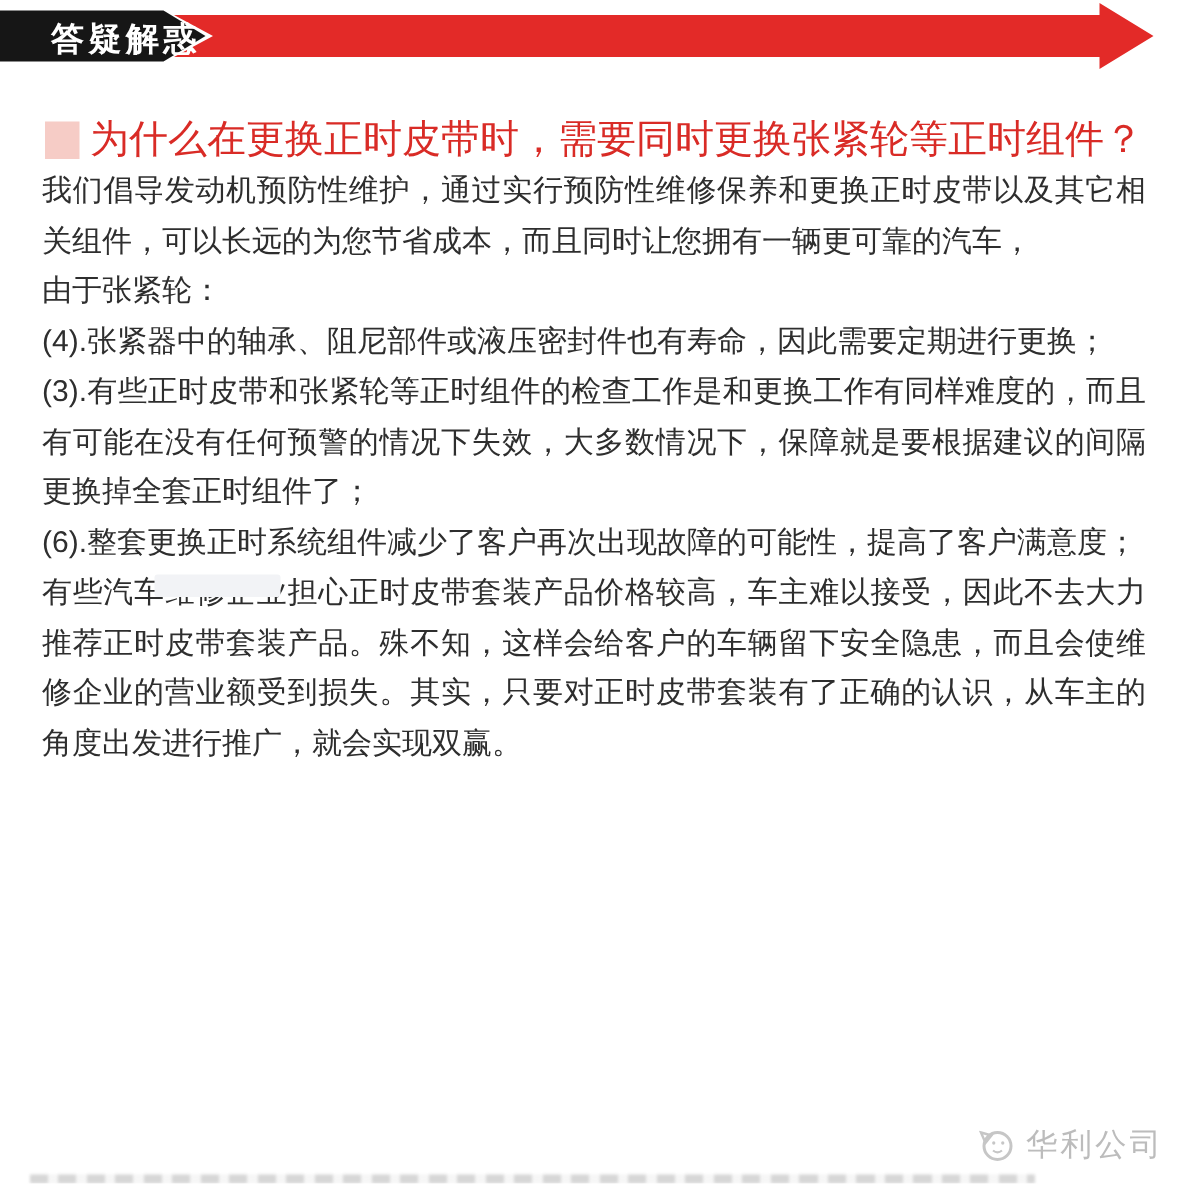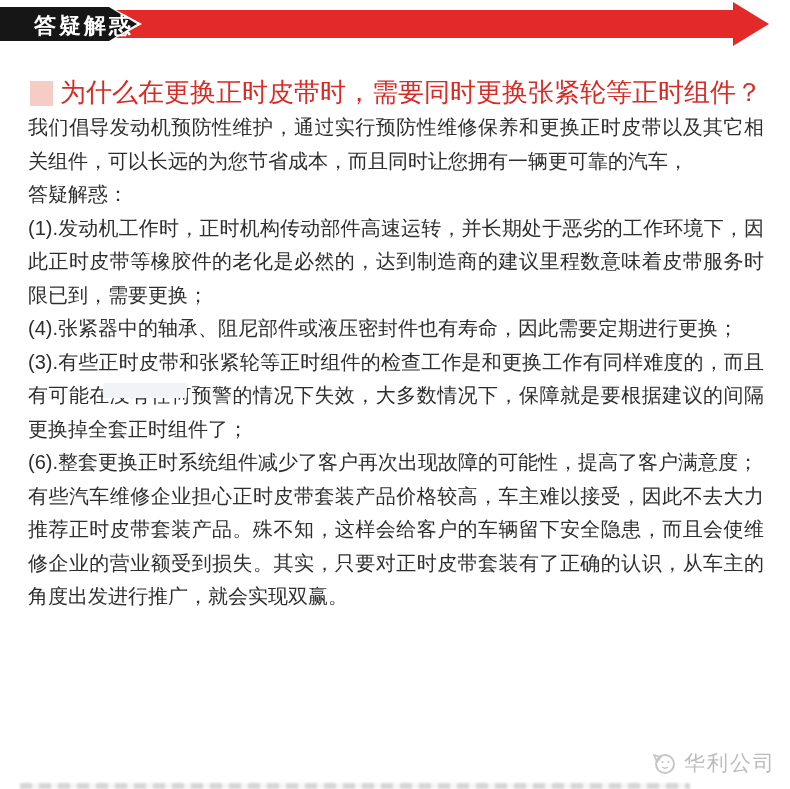--- a/index.html
+++ b/index.html
@@ -82,22 +82,21 @@
     <span class="badge-label">答疑解惑</span>
   </div>
 
   <div class="title-row">
     <span class="title-bullet"></span>
     <h1 class="page-title">为什么在更换正时皮带时，需要同时更换张紧轮等正时组件？</h1>
   </div>
 
   <div class="article-body">
       <p>我们倡导发动机预防性维护，通过实行预防性维修保养和更换正时皮带以及其它相关组件，可以长远的为您节省成本，而且同时让您拥有一辆更可靠的汽车，</p>
-      <p>答疑解惑：</p>
-      <p>(1).发动机工作时，正时机构传动部件高速运转，并长期处于恶劣的工作环境下，因此正时皮带等橡胶件的老化是必然的，达到制造商的建议里程数意味着皮带服务时限已到，需要更换；</p>
+      <p>由于张紧轮：</p>
       <p>(4).张紧器中的轴承、阻尼部件或液压密封件也有寿命，因此需要定期进行更换；</p>
       <p>(3).有些正时皮带和张紧轮等正时组件的检查工作是和更换工作有同样难度的，而且有可能在没有任何预警的情况下失效，大多数情况下，保障就是要根据建议的间隔更换掉全套正时组件了；</p>
       <p>(6).整套更换正时系统组件减少了客户再次出现故障的可能性，提高了客户满意度；</p>
       <p>有些汽车维修企业担心正时皮带套装产品价格较高，车主难以接受，因此不去大力推荐正时皮带套装产品。殊不知，这样会给客户的车辆留下安全隐患，而且会使维修企业的营业额受到损失。其实，只要对正时皮带套装有了正确的认识，从车主的角度出发进行推广，就会实现双赢。</p>
     </div>
 
   <div class="smudge"></div>
 
   <div class="watermark">
     <svg class="logo-icon" viewBox="0 0 30 28">

